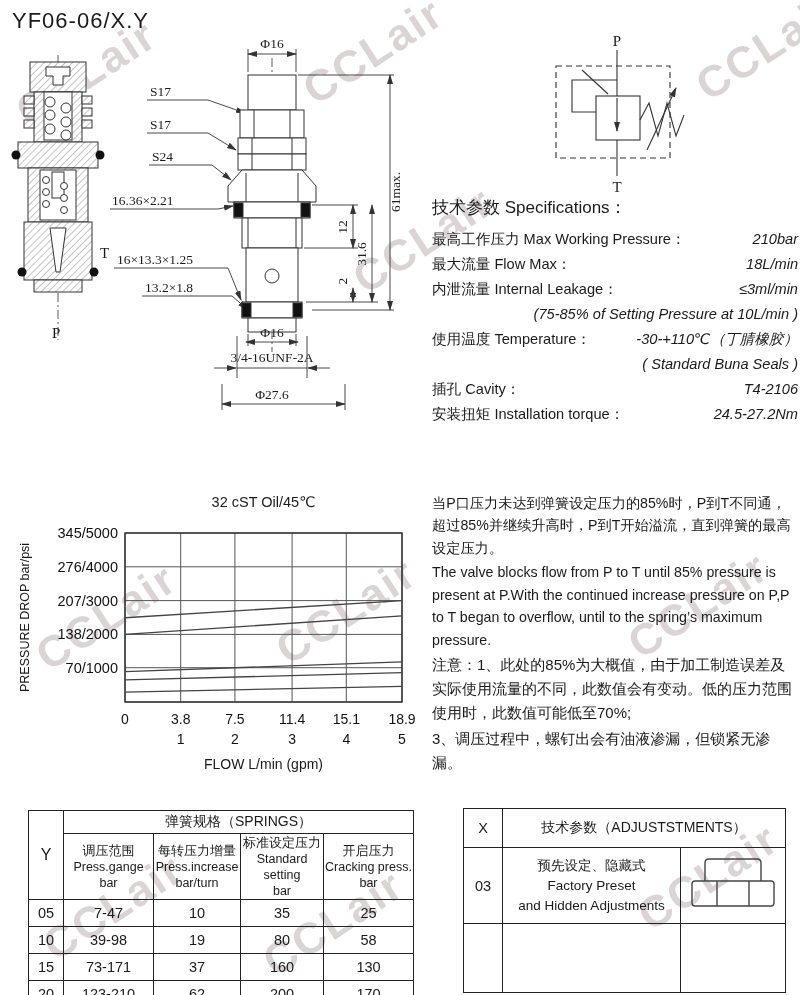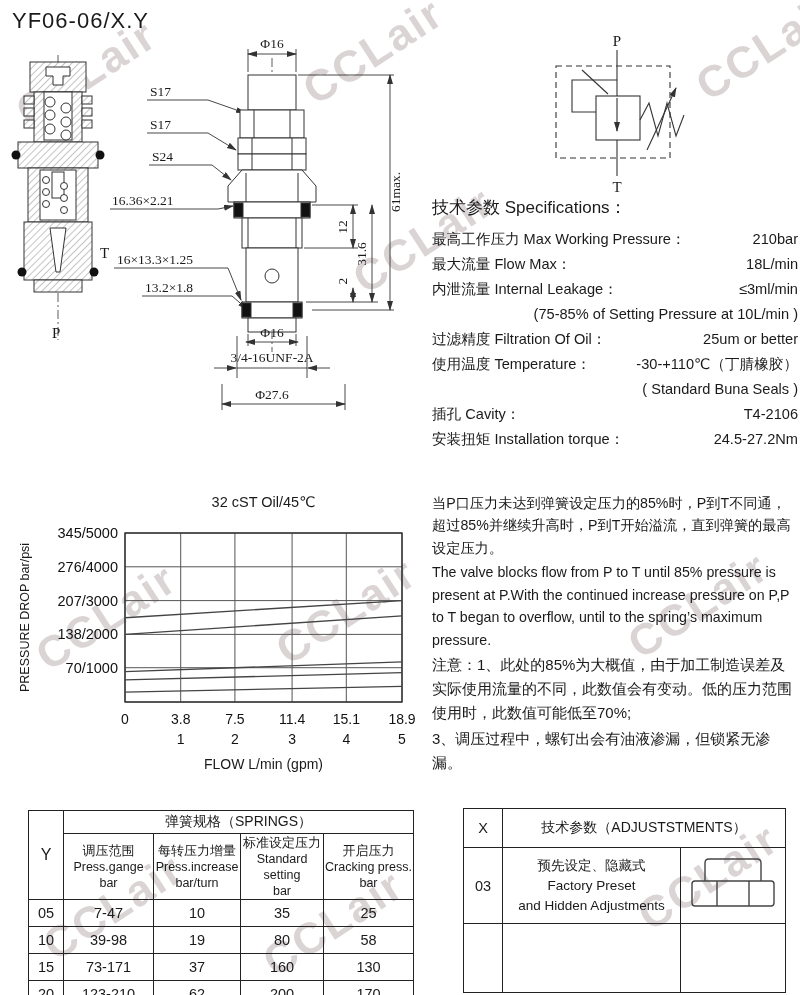--- a/index.html
+++ b/index.html
@@ -9,21 +9,21 @@
   #page-title{left:12px;top:8px;font-size:22px;letter-spacing:1px;z-index:2;}
   
   .wm{position:absolute;z-index:0;font-size:44px;font-weight:bold;color:#cfc6c6;opacity:.75;
       transform:rotate(-33deg);white-space:nowrap;letter-spacing:2px;}
   svg{z-index:1;}
   .dwg-label{font-size:13.5px;fill:#1a1a1a;font-family:"Liberation Serif","DejaVu Serif",serif;}
   
   #specs{left:432px;top:196px;width:366px;z-index:2;}
   .spec-heading{font-size:17px;margin-bottom:8px;}
   .spec-row{display:flex;font-size:14.6px;line-height:25px;}
-  .spec-val{margin-left:auto;text-align:left;}
+  .spec-val{margin-left:auto;text-align:left;font-style:italic;}
   
   #chart-block{left:18px;top:492px;width:412px;height:300px;z-index:2;}
   #chart-title{position:absolute;left:107px;top:2px;width:277px;text-align:center;font-size:14.5px;}
   #chart-ylabel{position:absolute;left:0px;top:30px;height:190px;writing-mode:vertical-rl;
                 transform:rotate(180deg);font-size:12.5px;text-align:center;}
   #chart-xlabel{position:absolute;left:107px;top:264px;width:277px;text-align:center;font-size:14px;}
   #chart-svg{position:absolute;left:0;top:0;}
   
   #description{left:432px;top:492px;width:368px;font-size:14.2px;line-height:1.58;z-index:2;}
   #description p{margin:0 0 2px 0;}
@@ -227,24 +227,20 @@
       <span>最大流量 Flow Max：</span>
       <span class="spec-val">18L/min</span>
     </div>
   <div class="spec-row">
       <span>内泄流量 Internal Leakage：</span>
       <span class="spec-val">≤3ml/min</span>
     </div>
   <div class="spec-row">
       <span></span>
       <span class="spec-val">(75-85% of Setting Pressure at 10L/min )</span>
-    </div>
-  <div class="spec-row">
-      <span>过滤精度 Filtration Of Oil：</span>
-      <span class="spec-val">25um or better</span>
     </div>
   <div class="spec-row">
       <span>使用温度 Temperature：</span>
       <span class="spec-val">-30-+110℃（丁腈橡胶）</span>
     </div>
   <div class="spec-row">
       <span></span>
       <span class="spec-val">( Standard Buna Seals )</span>
     </div>
   <div class="spec-row">

